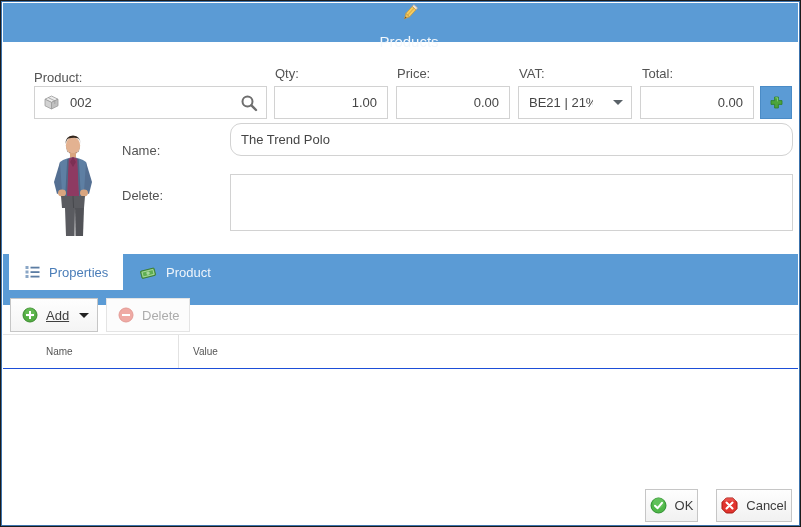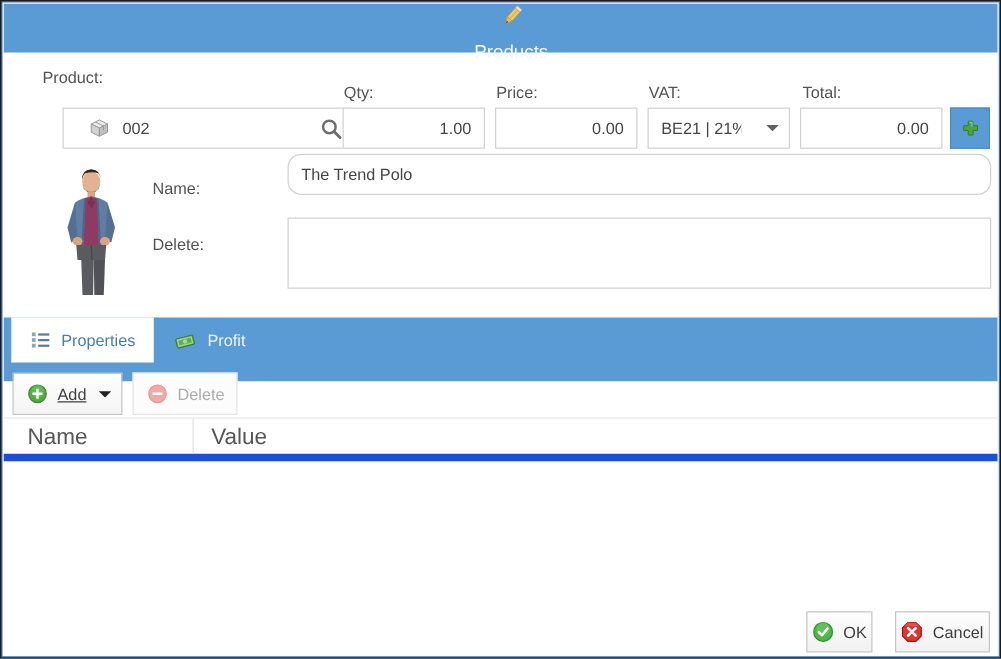--- a/index.html
+++ b/index.html
@@ -29,21 +29,21 @@
   .finput {
     position:absolute; top:84px; height:33px; background:#fff;
     border:1px solid #d2d2d2; font-size:13px; color:#454545;
     display:flex; align-items:center;
   }
   .finput input {
     border:none; outline:none; width:100%; height:100%;
     font:inherit; color:inherit; background:transparent; padding:0 10px;
   }
   .finput input.num { text-align:right; }
-  .product-box { left:48px; width:233px; padding:0 8px 0 20px; gap:6px; }
+  .product-box { left:32px; width:233px; padding:0 8px 0 8px; gap:6px; }
   .product-box input { padding:0 4px; }
   .vat-box { left:516px; width:114px; padding:0 8px 0 10px; cursor:pointer; }
   .vat-text { flex:1; max-width:64px; overflow:hidden; white-space:nowrap; }
   .caret-down {
     width:0; height:0; margin-left:auto;
     border-left:5px solid transparent; border-right:5px solid transparent;
     border-top:5px solid #5a6268;
   }
   .plus-btn {
     position:absolute; left:758px; top:84px; width:32px; height:33px;
@@ -59,21 +59,21 @@
   .comment-box {
     position:absolute; top:172px; left:228px; width:563px; height:57px;
     border:1px solid #d2d2d2;
   }
   .comment-box textarea {
     width:100%; height:100%; border:none; outline:none; resize:none;
     font:inherit; font-size:13px; padding:6px 10px; background:transparent;
   }
   .lbl-name { left:120px; top:141px; }
   .lbl-comment { left:120px; top:186px; }
-  .lbl-product { left:32px; top:52px; }
+  .lbl-product { left:32px; top:68px; }
   .lbl-qty { left:273px; top:64px; }
   .lbl-price { left:395px; top:64px; }
   .lbl-vat { left:517px; top:64px; }
   .lbl-total { left:640px; top:64px; }
   .in-qty { left:272px; width:114px; }
   .in-price { left:394px; width:114px; }
   .in-total { left:638px; width:114px; }
 
   
   .tabstrip {
@@ -98,22 +98,22 @@
   .add-caret {
     width:0; height:0; margin-left:2px;
     border-left:5px solid transparent; border-right:5px solid transparent;
     border-top:5px solid #222;
   }
 
   
   .grid-sep { position:absolute; top:332px; left:1px; right:1px; height:1px; background:#e4e4e4; }
   .grid-header {
     position:absolute; top:333px; left:1px; right:1px; height:34px;
-    border-bottom:6px solid #1d4ed8; display:flex; align-items:center;
-    font-size:18px; color:#565656; background:#fff;
+    border-bottom:1px solid #1d4ed8; display:flex; align-items:center;
+    font-size:10px; color:#565656; background:#fff;padding-left:24px;
   }
   .col-name { width:152px; padding-left:19px; height:100%; display:flex; align-items:center; border-right:1px solid #e2e2e2; }
   .col-value { padding-left:14px; }
   .grid-body { position:absolute; top:368px; left:1px; right:1px; bottom:48px; background:#fff; }
 
   
   .footer-btn {
     position:absolute; top:487px; height:33px; display:flex;
     align-items:center; justify-content:center; gap:8px; font-size:13px;
     color:#3d3d3d; border:1px solid #c6c6c6;
@@ -245,21 +245,21 @@
     <div class="tab tab-idle">
       <span class="icon">
         <svg width="18" height="15" viewBox="0 0 18 15">
           <g transform="rotate(-14 9 8)">
             <rect x="2" y="4.5" width="14" height="7.5" rx="0.8" fill="#5fae52" stroke="#397730" stroke-width="0.8"></rect>
             <rect x="3.4" y="5.8" width="11.2" height="4.9" fill="none" stroke="#a8d79c" stroke-width="0.9"></rect>
             <circle cx="9" cy="8.2" r="1.7" fill="#a8d79c"></circle>
           </g>
         </svg>
       </span>
-      <span>Profit</span>
+      <span>Product</span>
     </div>
   </div>
 
   <div class="toolbar-btn btn-add">
     <span class="icon">
       <svg width="16" height="16" viewBox="0 0 16 16">
         <circle cx="8" cy="8" r="7" fill="#53ad43" stroke="#3b8a2e" stroke-width="1"></circle>
         <circle cx="8" cy="6" r="5" fill="#6fc25e" opacity="0.55"></circle>
         <rect x="7" y="4" width="2" height="8" fill="#fff"></rect>
         <rect x="4" y="7" width="8" height="2" fill="#fff"></rect>

